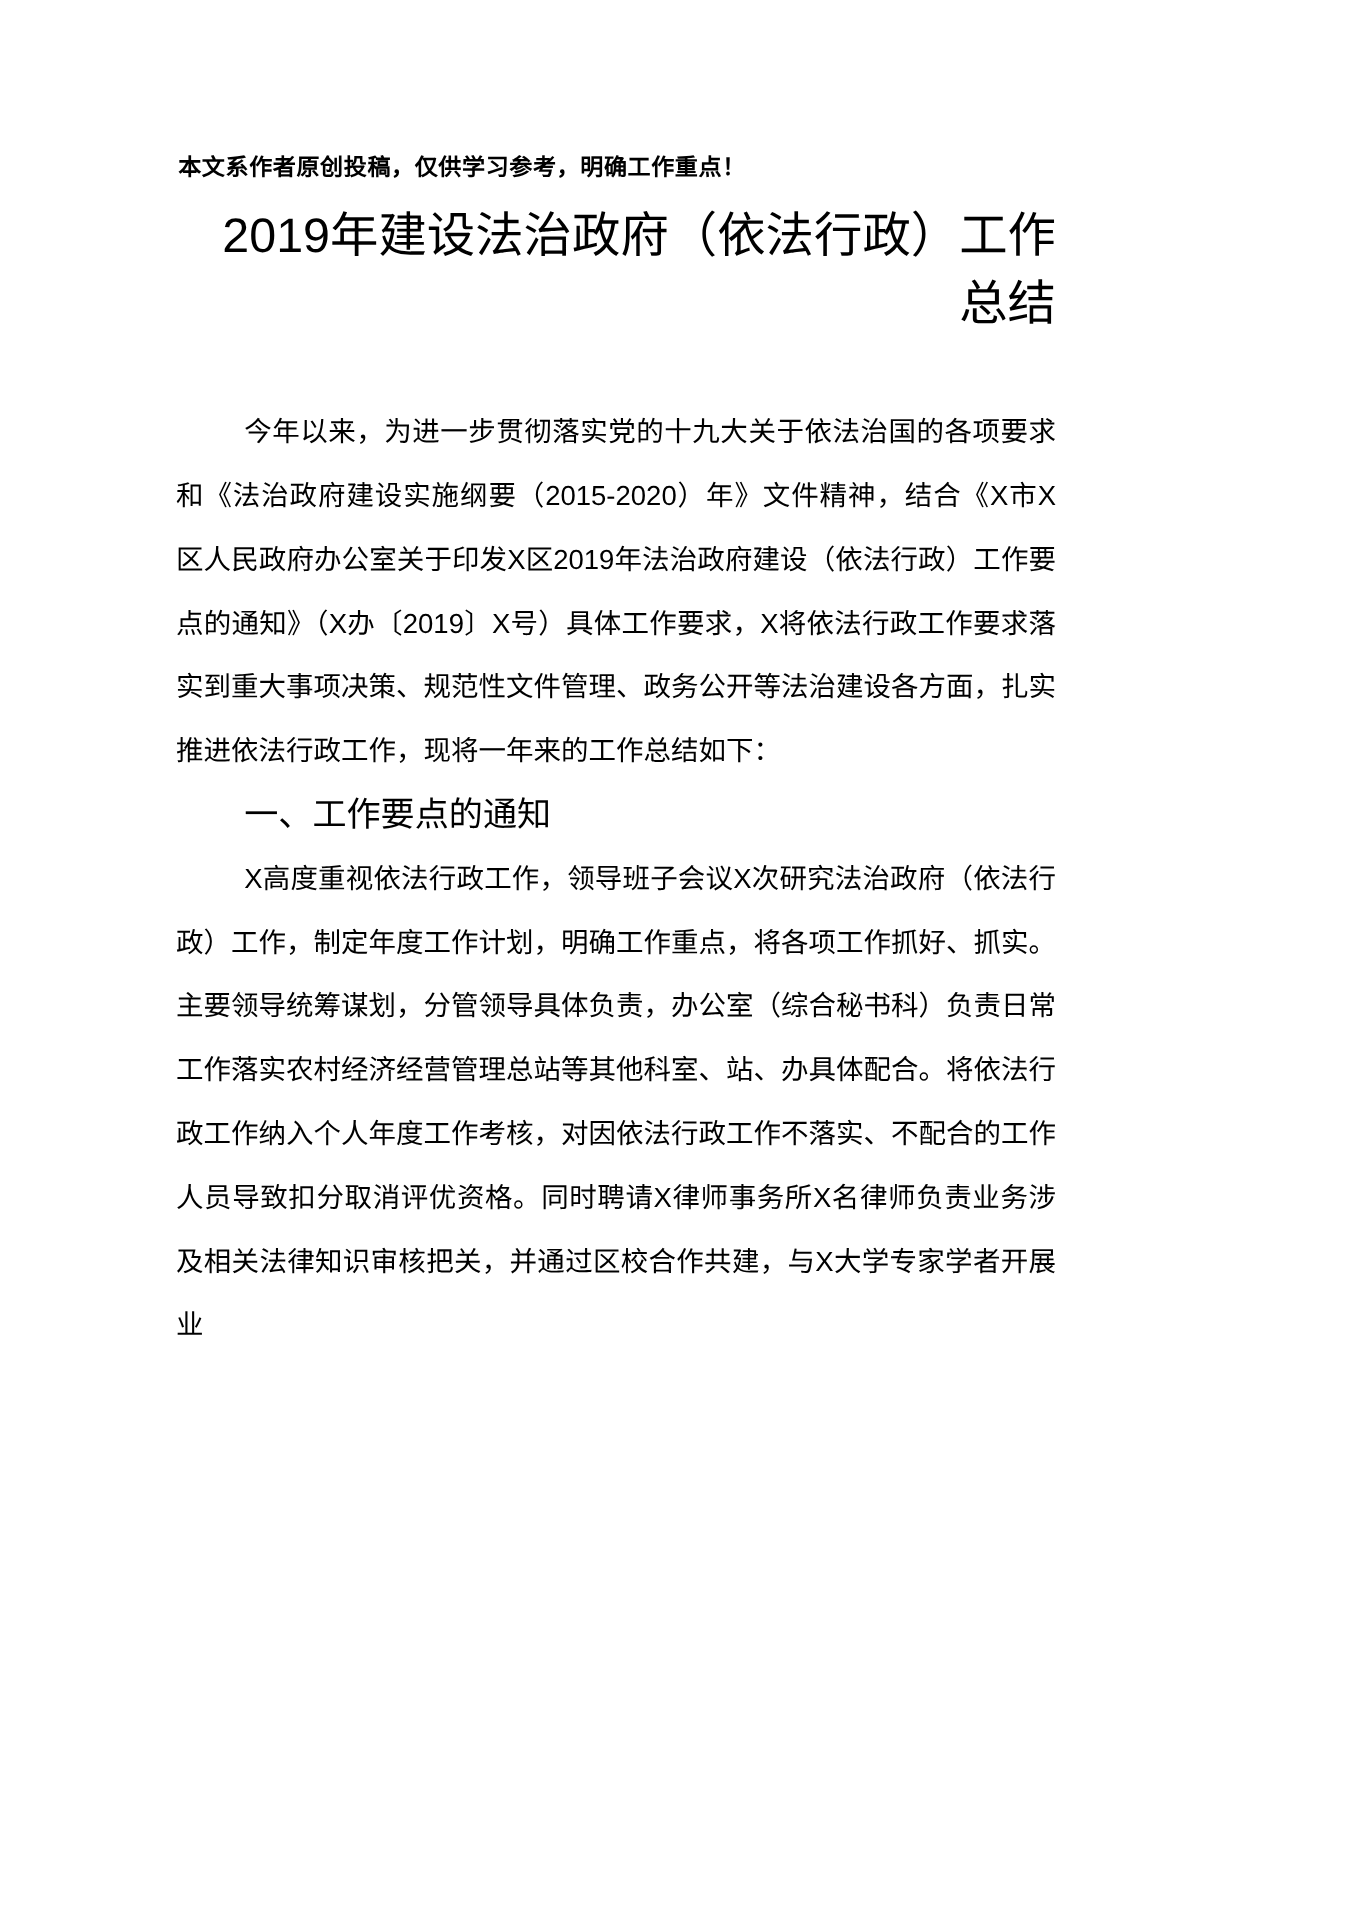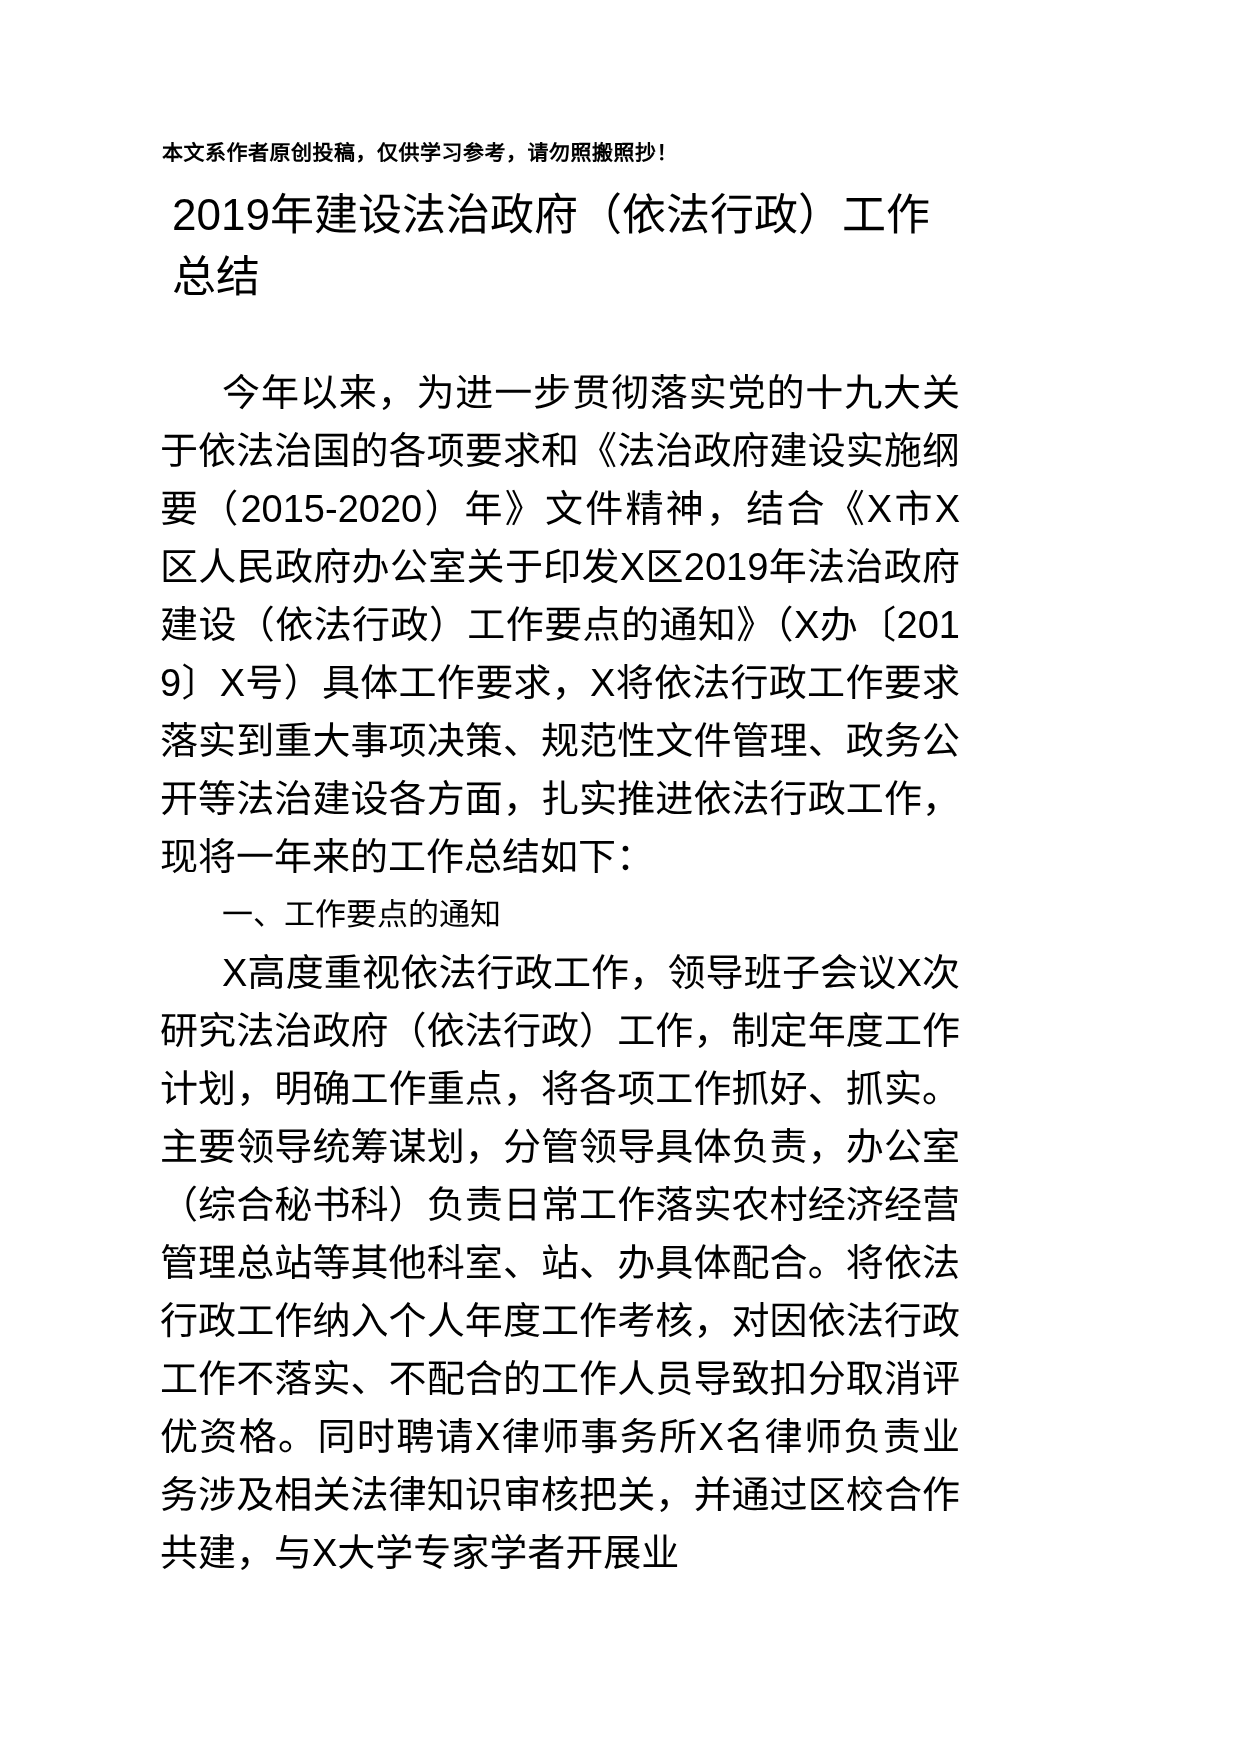--- a/index.html
+++ b/index.html
@@ -42,34 +42,34 @@
     margin-top: 138px;
     margin-left: 2px;
     white-space: nowrap;
     font-family: "Liberation Sans", "DejaVu Sans", sans-serif;
   }
 
   
   .doc-title {
     font-size: 44px;
     line-height: 62px;
-    text-align: left;
+    text-align: right;
     font-weight: 400;
     letter-spacing: 0px;
     margin-top: 16px;
     margin-left: 12px;
     font-family: "Liberation Sans", "DejaVu Sans", sans-serif;
   }
 
   
   .body-block {
     margin-top: 56px;
   }
   p.para {
-    font-size: 38px;
+    font-size: 25px;
     line-height: 58px;
     margin: 0;
     text-align: justify;
     text-justify: inter-ideograph;
     text-indent: 62px;
     letter-spacing: 0px;
     word-break: break-all;
     font-family: "Liberation Sans", "DejaVu Sans", sans-serif;
   }
   p.section-heading {
@@ -83,21 +83,21 @@
   p.para.last {
     text-align: justify;
   }
 </style>
 </head>
 <body>
 
 <div class="page">
   <div class="content-area">
 
-    <div class="notice">本文系作者原创投稿，仅供学习参考，请勿照搬照抄！</div>
+    <div class="notice">本文系作者原创投稿，仅供学习参考，明确工作重点！</div>
 
     <h1 class="doc-title">2019年建设法治政府（依法行政）工作总结</h1>
 
     <div class="body-block">
 
       <p class="para">今年以来，为进一步贯彻落实党的十九大关于依法治国的各项要求和《法治政府建设实施纲要（2015-2020）年》文件精神，结合《X市X区人民政府办公室关于印发X区2019年法治政府建设（依法行政）工作要点的通知》（X办〔2019〕X号）具体工作要求，X将依法行政工作要求落实到重大事项决策、规范性文件管理、政务公开等法治建设各方面，扎实推进依法行政工作，现将一年来的工作总结如下：</p>
 
       <p class="section-heading">一、工作要点的通知</p>
 
       <p class="para last">X高度重视依法行政工作，领导班子会议X次研究法治政府（依法行政）工作，制定年度工作计划，明确工作重点，将各项工作抓好、抓实。主要领导统筹谋划，分管领导具体负责，办公室（综合秘书科）负责日常工作落实农村经济经营管理总站等其他科室、站、办具体配合。将依法行政工作纳入个人年度工作考核，对因依法行政工作不落实、不配合的工作人员导致扣分取消评优资格。同时聘请X律师事务所X名律师负责业务涉及相关法律知识审核把关，并通过区校合作共建，与X大学专家学者开展业</p>

